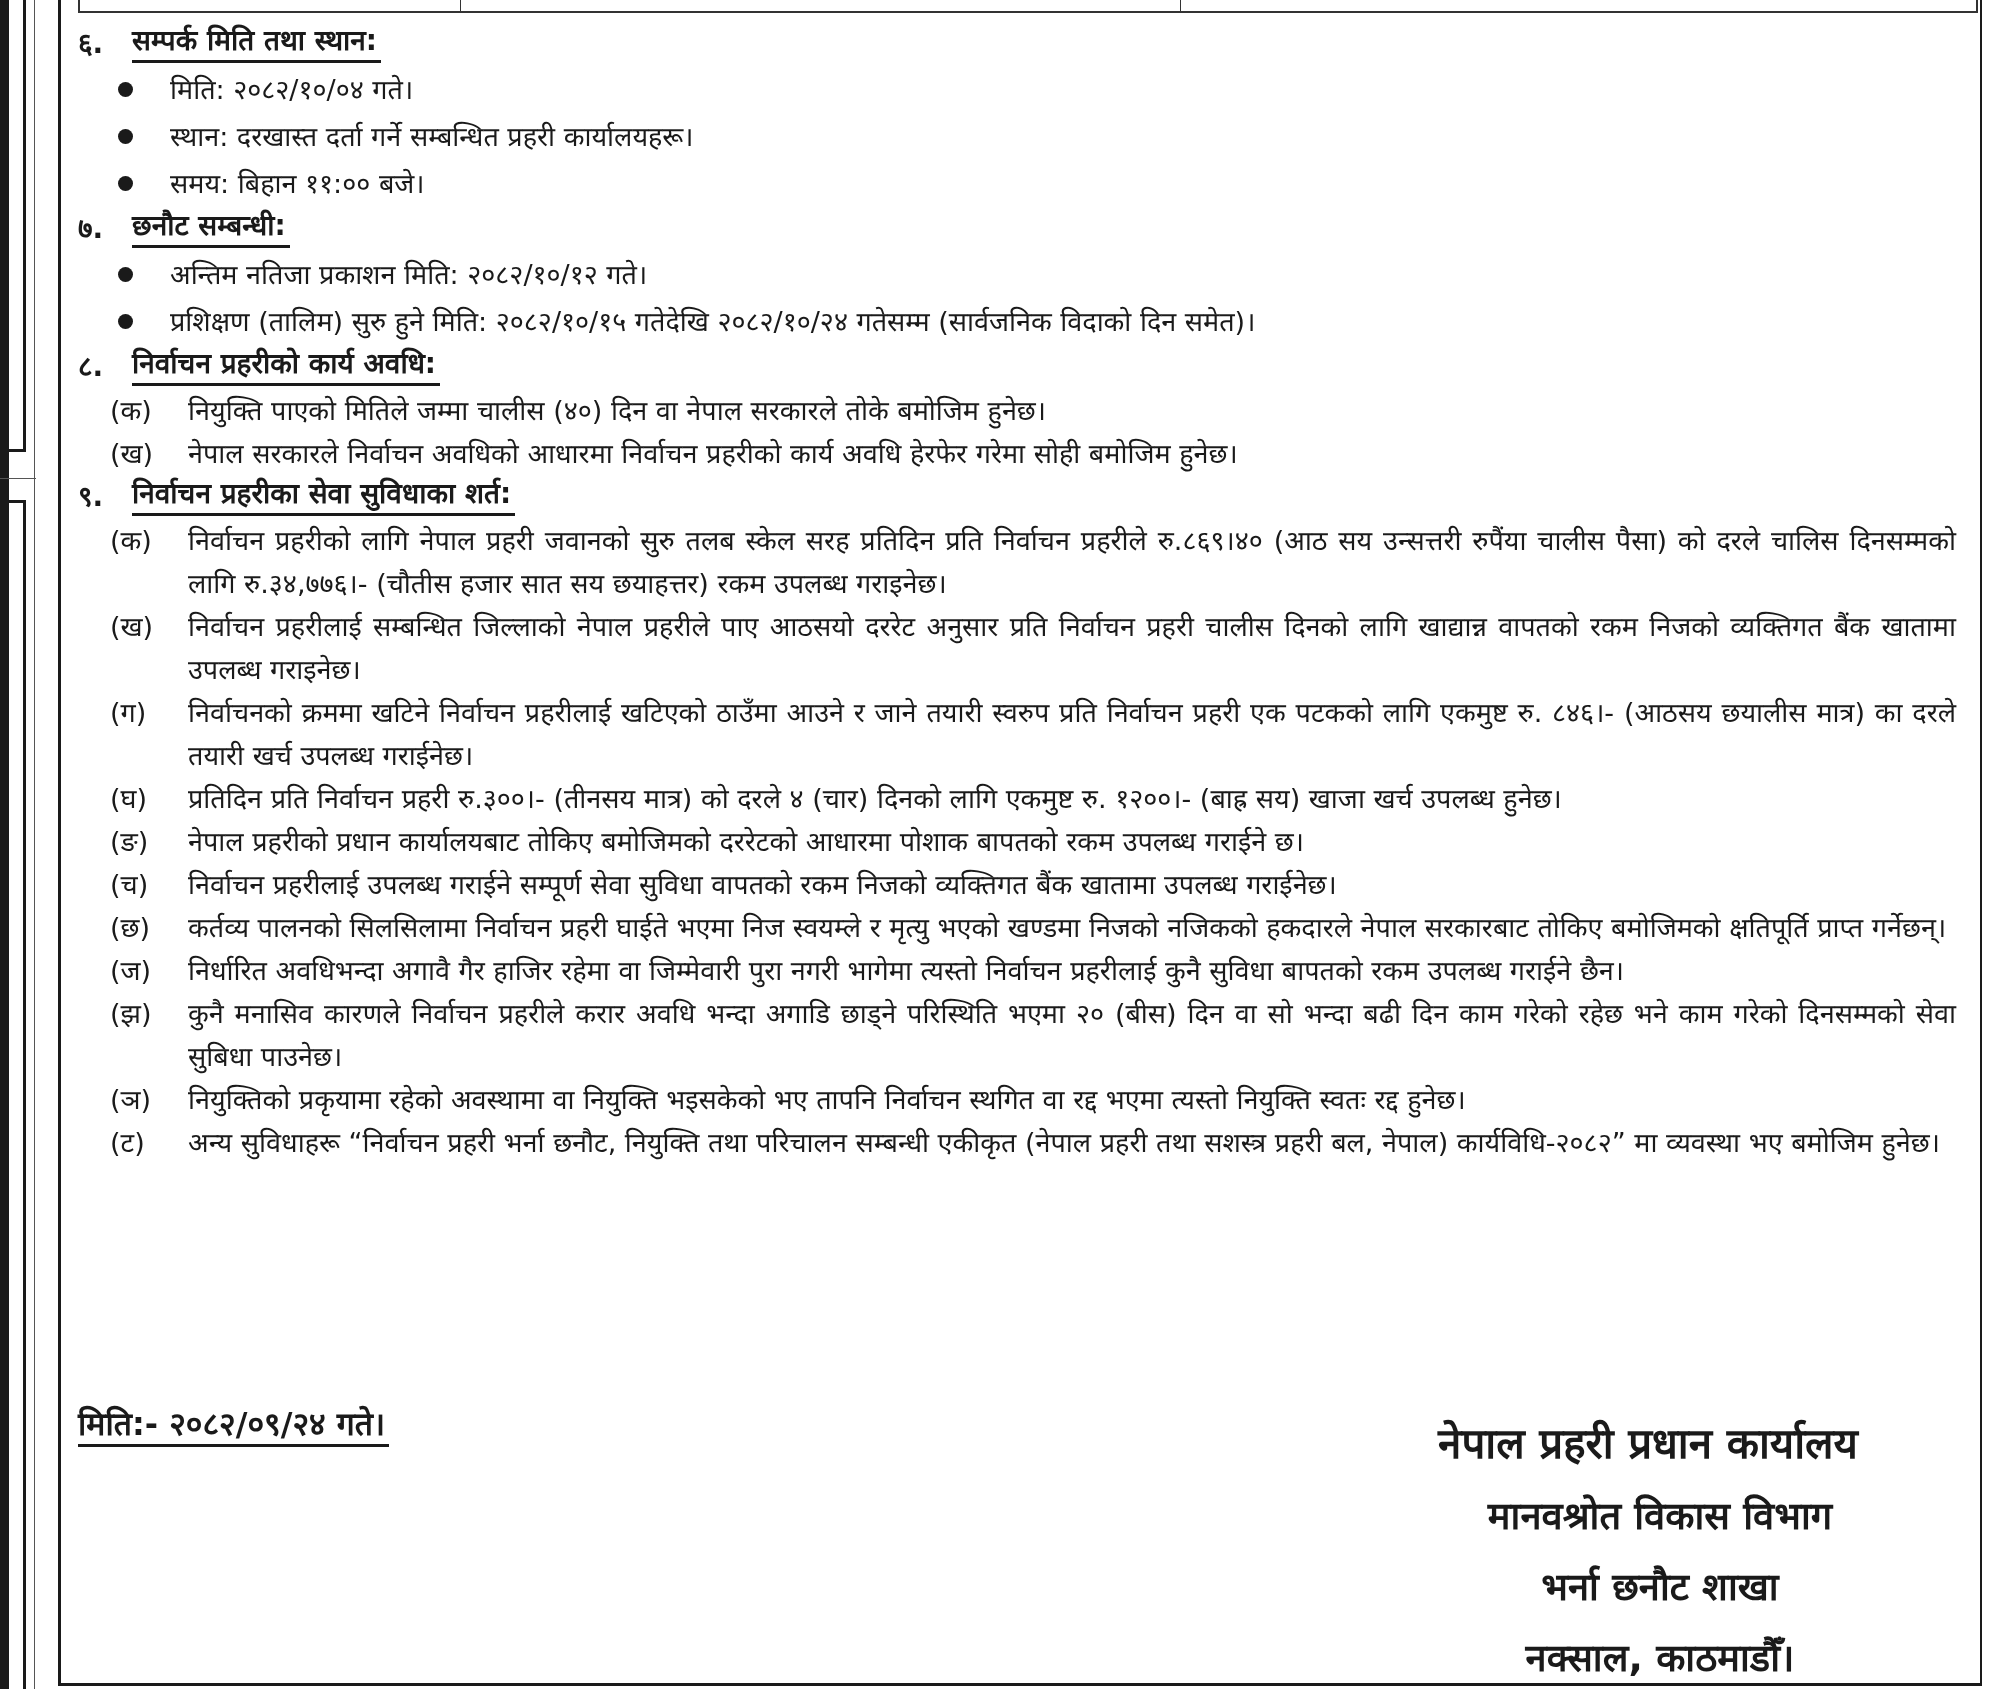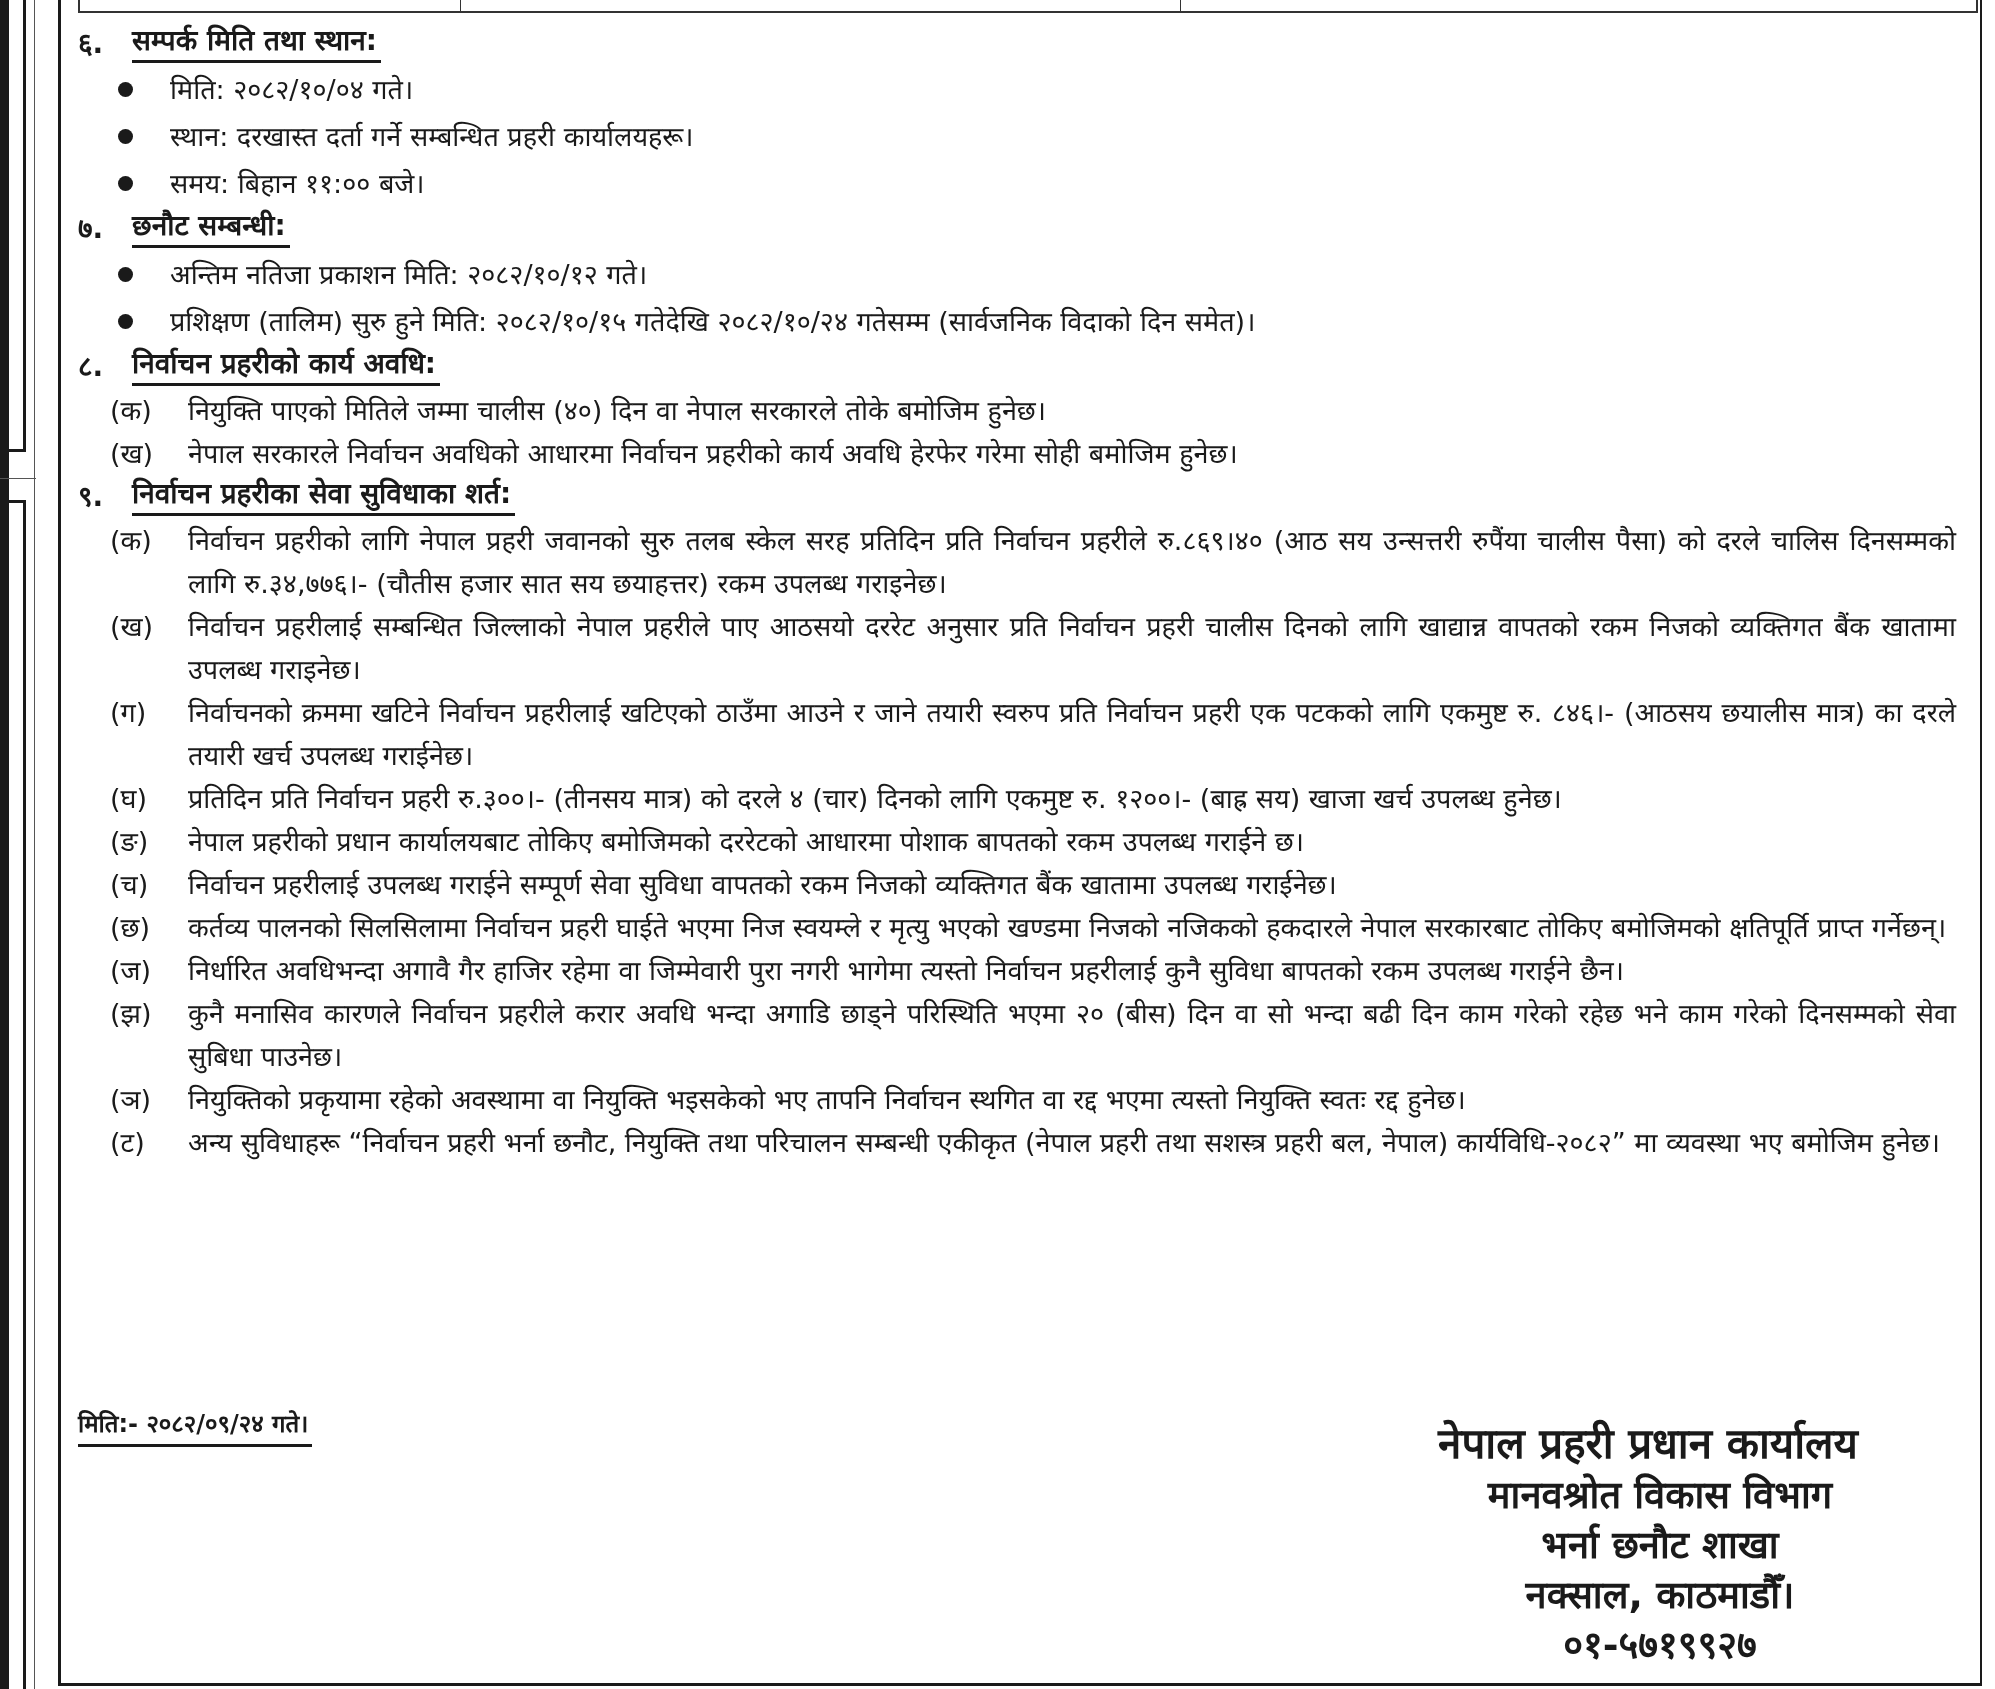--- a/index.html
+++ b/index.html
@@ -26,25 +26,25 @@
   .sec-head .title { position:absolute; left:54px; border-bottom:3px solid #1a1a1a; line-height:38px; padding-right:4px; }
 
   .bullet { position:relative; height:47px; font-size:27px; line-height:47px; }
   .bullet .dot { position:absolute; left:40px; top:16px; width:15px; height:15px; border-radius:50%; background:#1a1a1a; }
   .bullet .txt { position:absolute; left:92px; white-space:nowrap; }
 
   .item { position:relative; font-size:27px; line-height:43px; }
   .item .lbl { position:absolute; left:32px; top:0; }
   .item .txt { margin-left:110px; display:block; padding-right:12px; text-align:justify; text-align-last:left; }
 
-  .sig-date { position:absolute; left:78px; top:1404px; font-size:24px; font-weight:bold; border-bottom:3px solid #1a1a1a; line-height:40px; padding-right:4px; }
+  .sig-date { position:absolute; left:78px; top:1404px; font-size:32px; font-weight:bold; border-bottom:3px solid #1a1a1a; line-height:40px; padding-right:4px; }
 
   .office { position:absolute; left:1370px; top:1418px; width:580px; text-align:center; font-weight:bold; }
   .office .l1 { font-size:42px; line-height:52px; text-align:center; padding-right:24px; }
-  .office .l2, .office .l3, .office .l4, .office .l5 { font-size:38px; line-height:50px; }
+  .office .l2, .office .l3, .office .l4, .office .l5 { font-size:38px; line-height:50px;margin-top:21px; }
 </style>
 </head>
 <body>
 
 <div class="left-bar-outer"></div>
 <div class="left-box-1"></div>
 <div class="left-thin"></div>
 <div class="left-hr"></div>
 <div class="left-box-2"></div>
 

